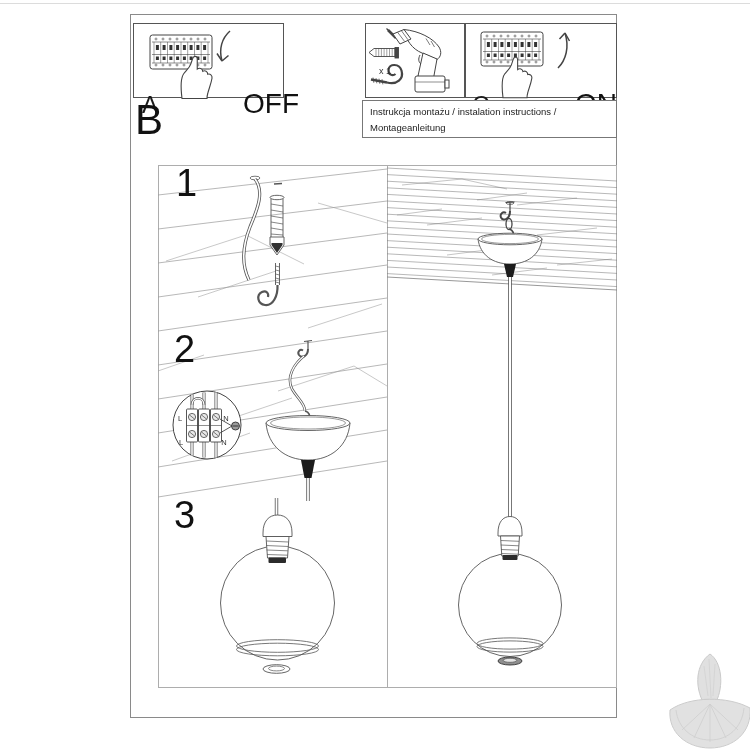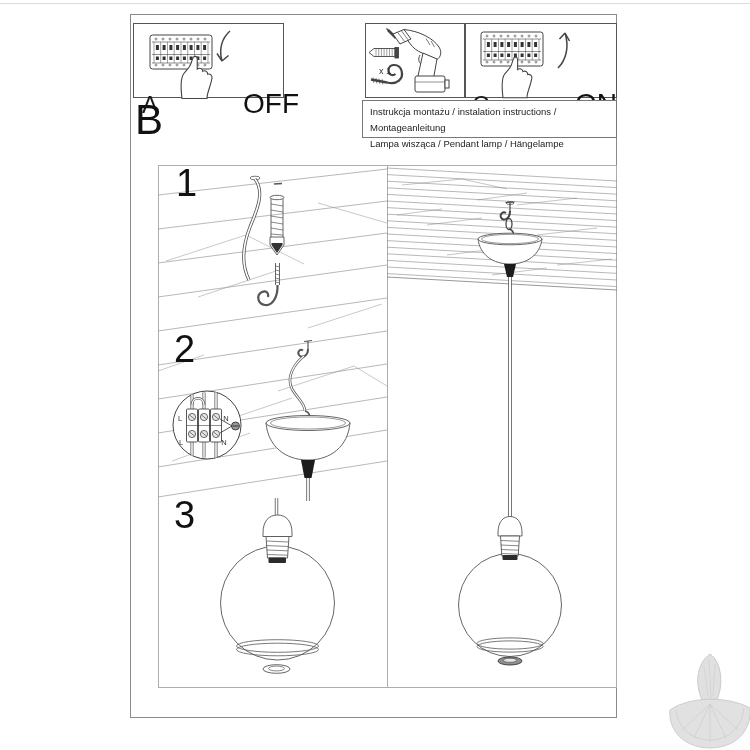--- a/index.html
+++ b/index.html
@@ -176,21 +176,20 @@
     <g stroke="#444" stroke-width="1.5" fill="none">
       <path d="M93,45 C101,37 104.5,24 100,10"></path>
       <path d="M100,10 L94.5,16 M100,10 L104.5,18"></path>
     </g>
   </svg>
   <div class="corner-label" style="left:472px;top:91px;">C</div>
   <div class="state-label" style="left:575px;top:88px;">ON</div>
 
   <div class="title-block">
     <div>Instrukcja montażu / instalation instructions / Montageanleitung</div>
-    <div>Lampa wisząca / Pendant lamp / Hängelampe</div>
   </div>
 
   <div class="section-b">B</div>
 
   <div class="diagram-panel"></div>
   <div class="panel-divider"></div>
 
   <svg class="svg-left" width="229" height="523" viewBox="0 0 229 523">
     <g stroke="#9a9a9a" stroke-width="0.7" fill="none">
       <path d="M0,30 L229,4 M0,64 L229,36 M0,98 L229,68 M0,132 L229,100 M0,166 L229,133 M0,200 L229,166 M0,234 L229,199 M0,268 L229,232 M0,302 L229,265 M0,332 L229,296"></path>

